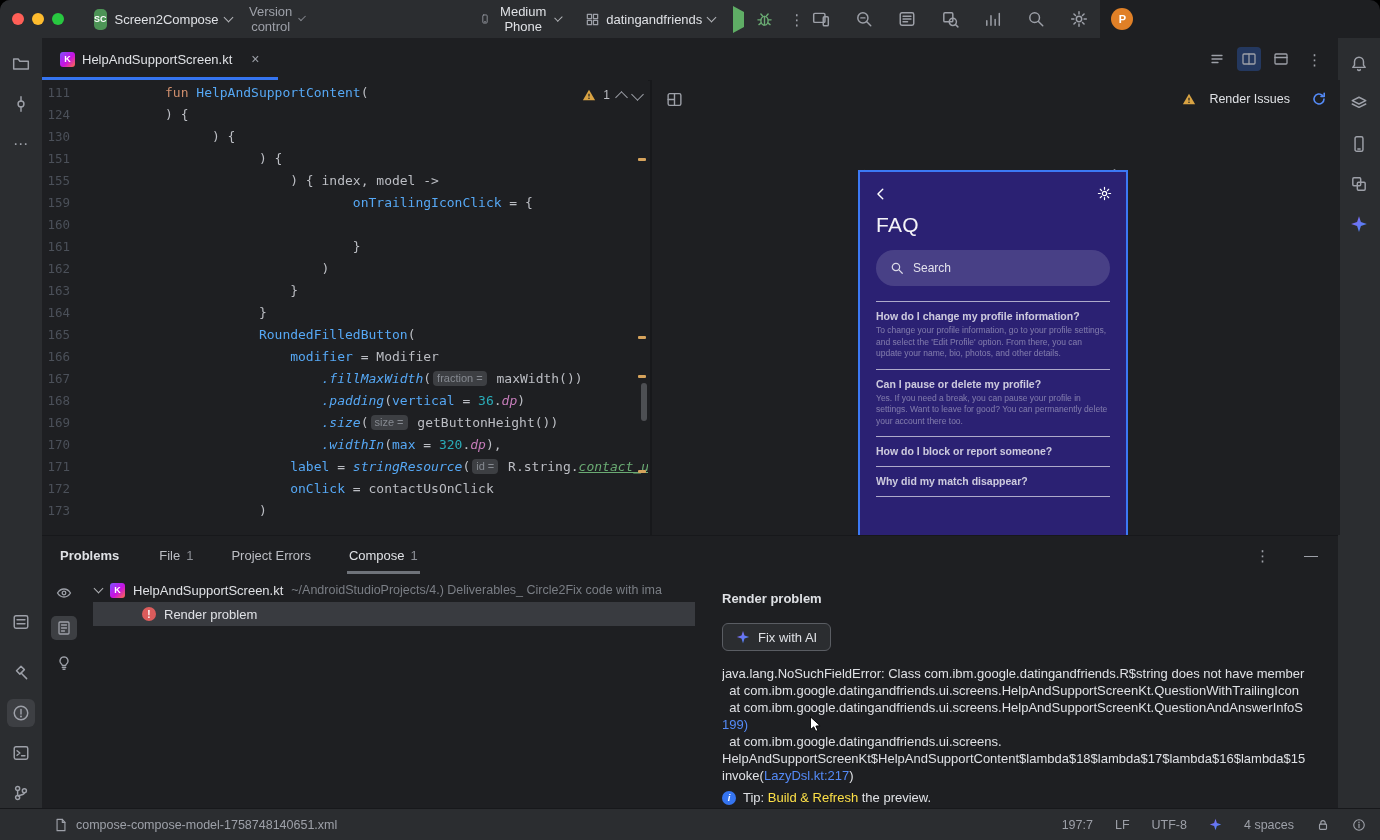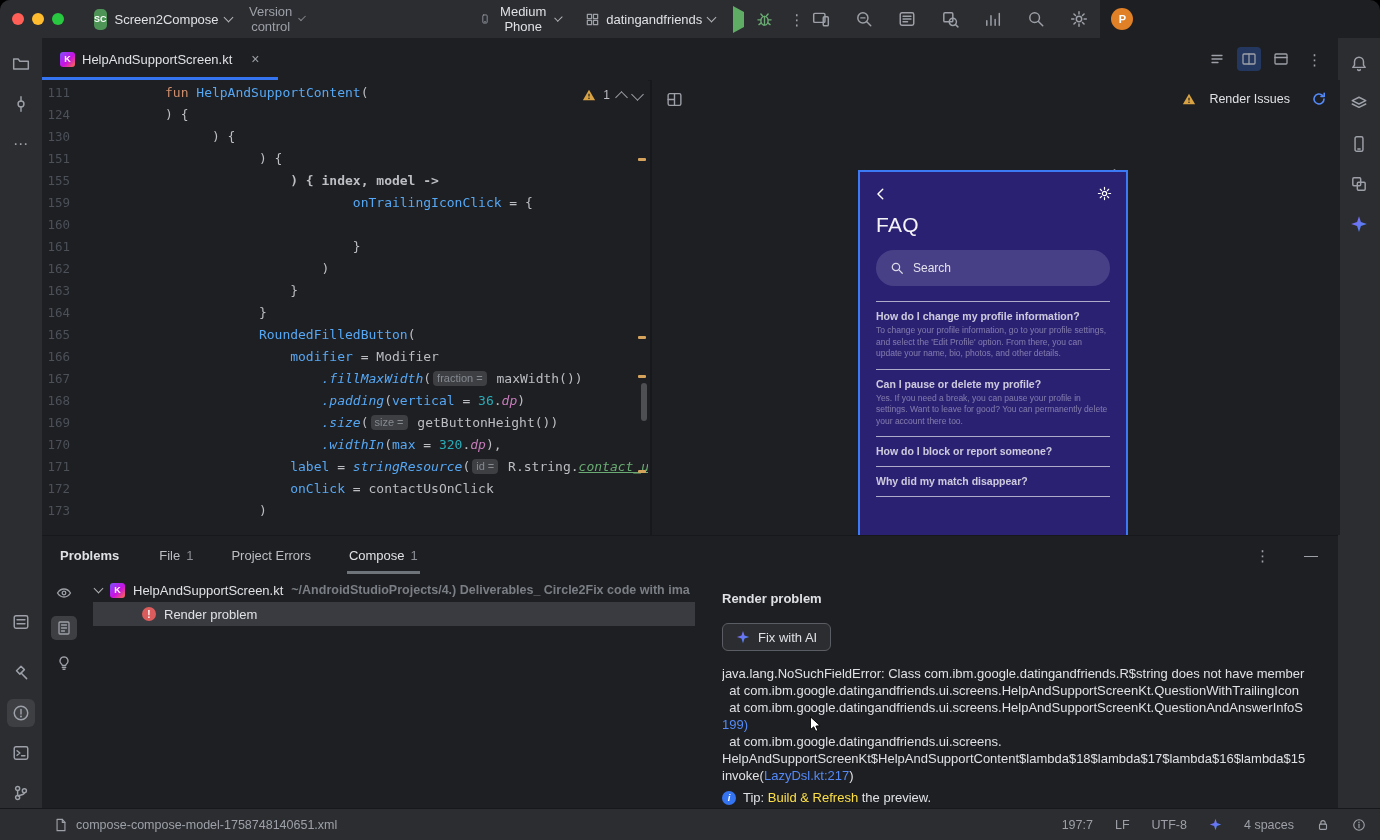--- a/index.html
+++ b/index.html
@@ -101,21 +101,21 @@
   .ptab.selected::after{content:"";position:absolute;left:-2px;right:-2px;bottom:0;height:3px;background:#6f737a;}
   .pr-hdr-icons{margin-left:auto;display:flex;align-items:center;gap:22px;color:#9da0a8;}
   .minbtn{color:#9da0a8;font-size:14px;background:none;border:none;cursor:default;}
   .pr-minibar{position:absolute;left:8px;top:45px;width:28px;display:flex;flex-direction:column;gap:11px;align-items:center;}
   .mini-ic{width:26px;height:24px;border-radius:5px;display:flex;align-items:center;justify-content:center;}
   .mini-ic.sel{background:#3d3f43;}
   .tree{position:absolute;left:40px;top:42px;width:630px;overflow:hidden;font-size:13px;}
   .tree-row{height:24px;display:flex;align-items:center;white-space:nowrap;}
   .tree-row.r1{padding-left:13px;gap:8px;}
   .tree-row.sel{background:#393b40;margin-left:11px;padding-left:49px;gap:8px;width:602px;box-sizing:border-box;}
-  .tree-path{color:#7a7e85;font-size:12.5px;overflow:hidden;max-width:400px;font-weight:bold;}
+  .tree-path{color:#7a7e85;font-size:12.5px;overflow:hidden;max-width:400px;}
   .err-badge{width:14px;height:14px;border-radius:50%;background:#db5c5c;color:#fff;font-size:10px;font-weight:bold;
     display:flex;align-items:center;justify-content:center;flex:none;}
   .details{position:absolute;left:680px;top:42px;right:10px;overflow:hidden;}
   .det-title{font-size:13px;font-weight:bold;color:#dfe1e5;margin-top:13px;}
   .fix-btn{margin-top:17px;display:inline-flex;align-items:center;gap:8px;height:28px;padding:0 13px;
     background:#2b2d30;border:1px solid #5a5d63;border-radius:6px;color:#dfe1e5;font-size:13px;font-family:inherit;cursor:default;}
   #stack-lines{margin-top:14px;}
   .stack-line{font-size:13px;line-height:17px;color:#dfe1e5;white-space:pre;overflow:hidden;}
   .stack-link{color:#548af7;}
   .tip-row{margin-top:6px;display:flex;align-items:center;gap:7px;font-size:13px;color:#dfe1e5;}
@@ -351,21 +351,21 @@
       <button class="kebab">⋮</button>
     </div>
   </div>
 
   <div class="editor">
     <div id="code-lines">
         <div class="code-line"><span class="line-num">111</span><span class="line-text" style="padding-left: 0ch;"><span class="tk-k">fun </span><span class="tk-b">HelpAndSupportContent</span><span class="tk-p">(</span></span></div>
         <div class="code-line"><span class="line-num">124</span><span class="line-text" style="padding-left: 0ch;"><span class="tk-p">) {</span></span></div>
         <div class="code-line"><span class="line-num">130</span><span class="line-text" style="padding-left: 6ch;"><span class="tk-p">) {</span></span></div>
         <div class="code-line"><span class="line-num">151</span><span class="line-text" style="padding-left: 12ch;"><span class="tk-p">) {</span></span></div>
-        <div class="code-line"><span class="line-num">155</span><span class="line-text" style="padding-left: 16ch; font-weight: bold;"><span class="tk-p">) { index, model -&gt;</span></span></div>
+        <div class="code-line"><span class="line-num">155</span><span class="line-text" style="padding-left: 16ch;"><span class="tk-p">) { index, model -&gt;</span></span></div>
         <div class="code-line"><span class="line-num">159</span><span class="line-text" style="padding-left: 24ch;"><span class="tk-b">onTrailingIconClick</span><span class="tk-p"> = {</span></span></div>
         <div class="code-line"><span class="line-num">160</span></div>
         <div class="code-line"><span class="line-num">161</span><span class="line-text" style="padding-left: 24ch;"><span class="tk-p">}</span></span></div>
         <div class="code-line"><span class="line-num">162</span><span class="line-text" style="padding-left: 20ch;"><span class="tk-p">)</span></span></div>
         <div class="code-line"><span class="line-num">163</span><span class="line-text" style="padding-left: 16ch;"><span class="tk-p">}</span></span></div>
         <div class="code-line"><span class="line-num">164</span><span class="line-text" style="padding-left: 12ch;"><span class="tk-p">}</span></span></div>
         <div class="code-line"><span class="line-num">165</span><span class="line-text" style="padding-left: 12ch;"><span class="tk-b">RoundedFilledButton</span><span class="tk-p">(</span></span></div>
         <div class="code-line"><span class="line-num">166</span><span class="line-text" style="padding-left: 16ch; text-align: right;"><span class="tk-b">modifier</span><span class="tk-p"> = Modifier</span></span></div>
         <div class="code-line"><span class="line-num">167</span><span class="line-text" style="padding-left: 20ch;"><span class="tk-bi">.fillMaxWidth</span><span class="tk-p">(</span><span class="tk-h">fraction =</span><span class="tk-p"> maxWidth())</span></span></div>
         <div class="code-line"><span class="line-num">168</span><span class="line-text" style="padding-left: 20ch;"><span class="tk-bi">.padding</span><span class="tk-p">(</span><span class="tk-b">vertical</span><span class="tk-p"> = </span><span class="tk-n">36</span><span class="tk-p">.</span><span class="tk-pr">dp</span><span class="tk-p">)</span></span></div>

